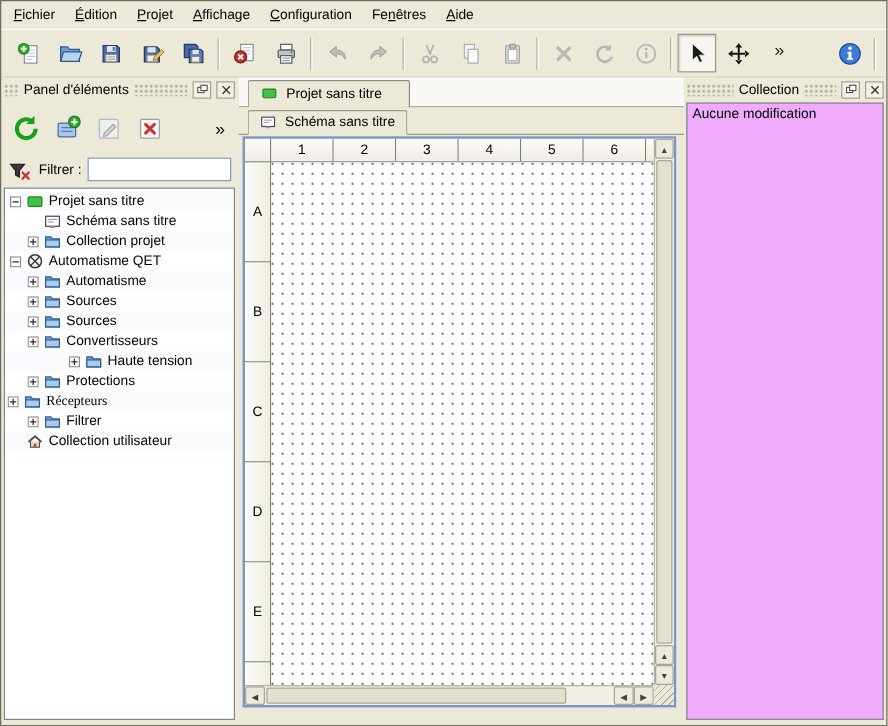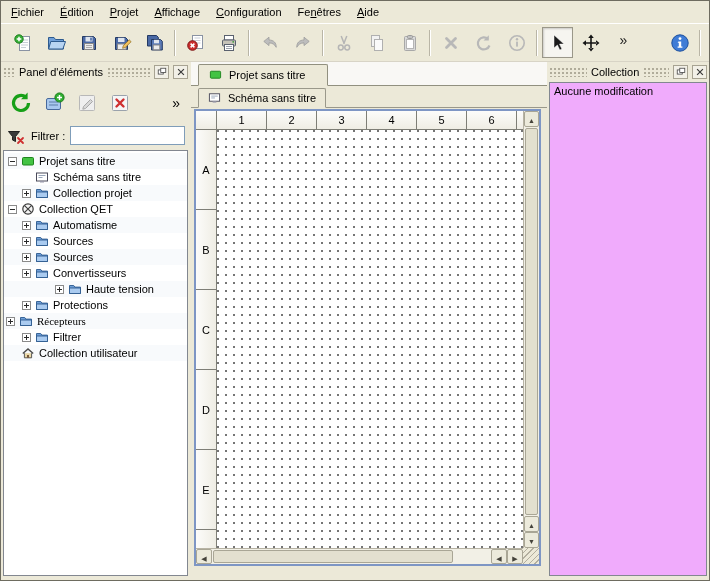--- a/index.html
+++ b/index.html
@@ -387,21 +387,21 @@
                 <rect x=".5" y=".5" width="8" height="8" fill="#fff" stroke="#8a8a8a"></rect>
                 <path d="M2 4.5h5" stroke="#2a2a2a"></path>
               </svg>
             </span>
             <span class="ticon">
               <svg viewBox="0 0 14 14">
                 <circle cx="7" cy="7" r="5.2" fill="#f4f4f4" stroke="#3a3a3a" stroke-width="1.2"></circle>
                 <path d="M3.6 3.6l6.8 6.8M10.4 3.6 3.6 10.4" stroke="#3a3a3a" stroke-width="1.1"></path>
               </svg>
             </span>
-            <span class="tlabel">Collection QET</span>
+            <span class="tlabel">Automatisme QET</span>
           </div>
           <div class="trow" style="padding-left: 18px;">
             <span class="exp">
               <svg viewBox="0 0 9 9">
                 <rect x=".5" y=".5" width="8" height="8" fill="#fff" stroke="#8a8a8a"></rect>
                 <path d="M2 4.5h5M4.5 2v5" stroke="#2a2a2a"></path>
               </svg>
             </span>
             <span class="ticon">
               <svg viewBox="0 0 14 14">

